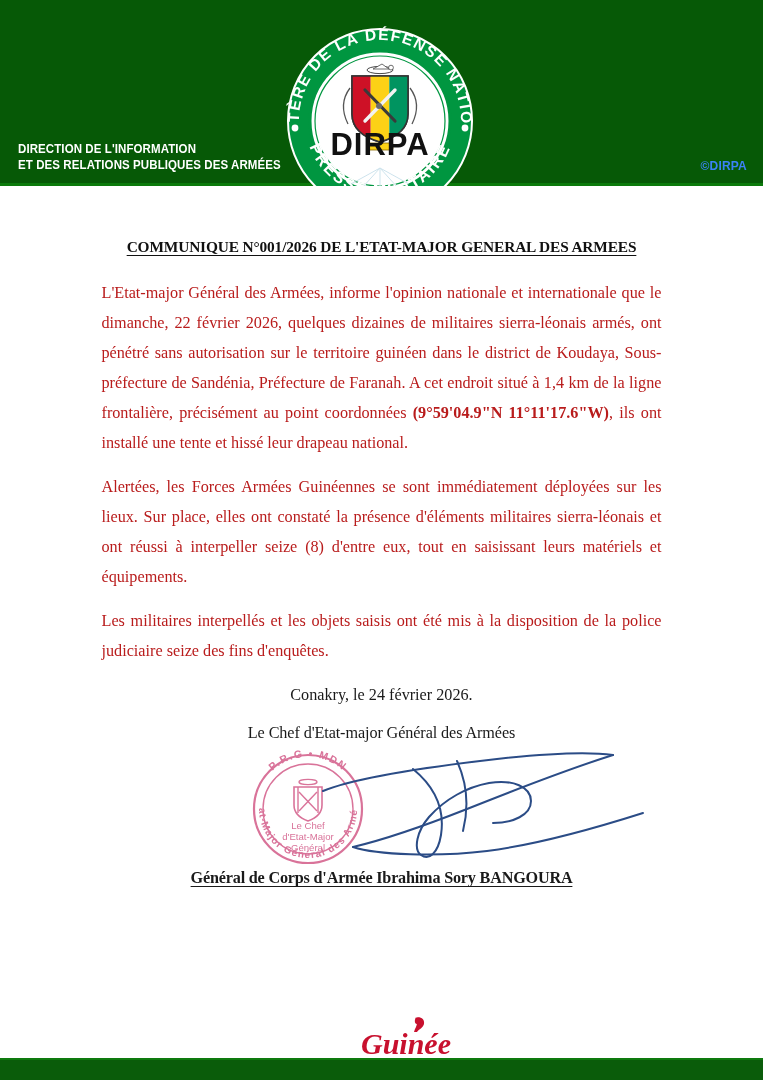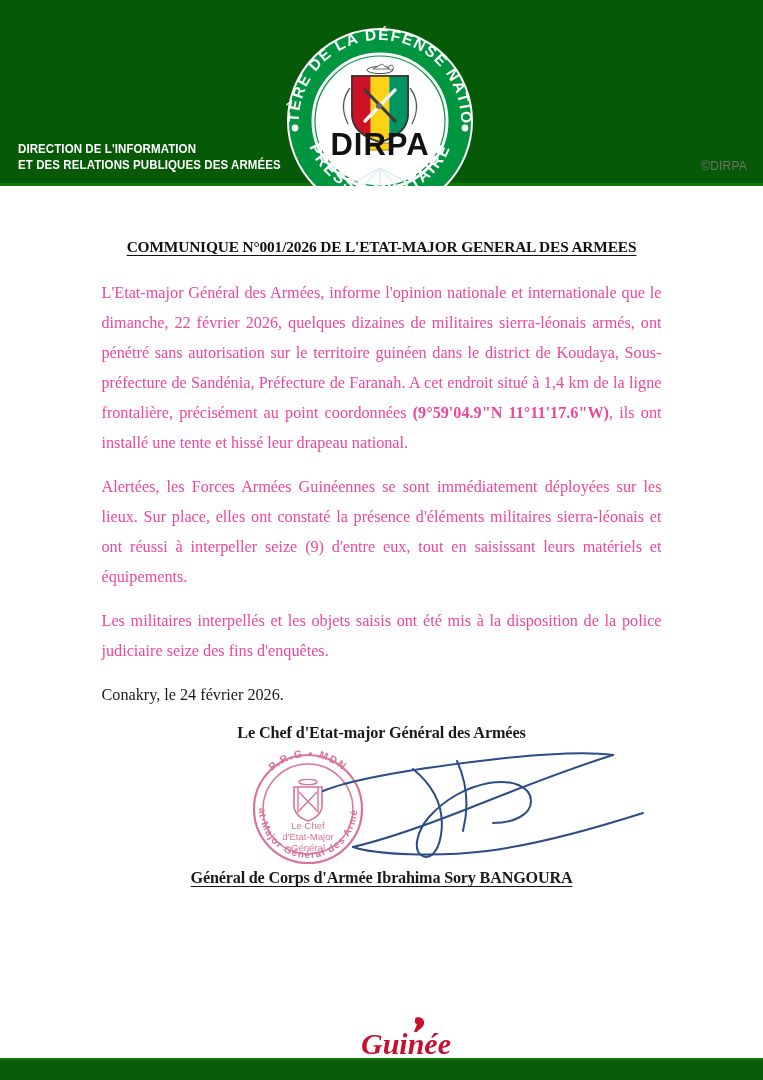--- a/index.html
+++ b/index.html
@@ -47,23 +47,23 @@
     color: #ffffff;
     transform: scaleX(0.92);
     transform-origin: left top;
     white-space: nowrap;
   }
   .header-right {
     position: absolute;
     right: 16px;
     top: 159px;
     font-family: "Liberation Sans", "DejaVu Sans", sans-serif;
-    font-weight: normal;
+    font-weight: bold;
     font-size: 12px;
-    color: #737373;
+    color: #3b82f6;
     letter-spacing: 0.2px;
   }
 
   
   .emblem {
     position: absolute;
     left: 277px;
     top: 18px;
     width: 206px;
     height: 206px;
@@ -95,32 +95,33 @@
     margin: 0 0 22px 0;
     color: #111;
     white-space: nowrap;
   }
   p.body-par {
     margin: 0 0 14px 0;
     font-size: 16.2px;
     line-height: 30px;
     text-align: justify;
     text-justify: inter-word;
-    color: #ec4899;
+    color: #b91c1c;
   }
   p.body-par b { font-weight: bold; }
 
   .place-date {
+    text-align: center;
     font-size: 16.2px;
     line-height: 30px;
     margin: 14px 0 4px 0;
   }
   .sign-title {
     text-align: center;
-    font-weight: bold;
+    font-weight: normal;
     font-size: 16.2px;
     margin: 14px 0 0 0;
     letter-spacing: -0.1px;
   }
 
   
   .sign-zone {
     position: relative;
     height: 126px;
   }
@@ -262,21 +263,21 @@
     </svg>
   </div>
 
   <div class="doc">
     <div class="doc-inner">
 
       <h1 class="title">COMMUNIQUE N°001/2026 DE L'ETAT-MAJOR GENERAL DES ARMEES</h1>
 
       <p class="body-par"><span>L'Etat-major Général des Armées, informe l'opinion nationale et internationale que le dimanche, 22 février 2026, quelques dizaines de militaires sierra-léonais armés, ont pénétré sans autorisation sur le territoire guinéen dans le district de Koudaya, Sous-préfecture de Sandénia, Préfecture de Faranah. A cet endroit situé à 1,4 km de la ligne frontalière, précisément au point coordonnées </span><b>(9°59'04.9"N 11°11'17.6"W)</b><span>, ils ont installé une tente et hissé leur drapeau national.</span></p>
 
-      <p class="body-par">Alertées, les Forces Armées Guinéennes se sont immédiatement déployées sur les lieux. Sur place, elles ont constaté la présence d'éléments militaires sierra-léonais et ont réussi à interpeller seize (9) d'entre eux, tout en saisissant leurs matériels et équipements.</p>
+      <p class="body-par">Alertées, les Forces Armées Guinéennes se sont immédiatement déployées sur les lieux. Sur place, elles ont constaté la présence d'éléments militaires sierra-léonais et ont réussi à interpeller seize (8) d'entre eux, tout en saisissant leurs matériels et équipements.</p>
 
       <p class="body-par">Les militaires interpellés et les objets saisis ont été mis à la disposition de la police judiciaire seize des fins d'enquêtes.</p>
 
 
 
       <div class="place-date">Conakry, le 24 février 2026.</div>
 
       <div class="sign-title">Le Chef d'Etat-major Général des Armées</div>
 
       <div class="sign-zone">

